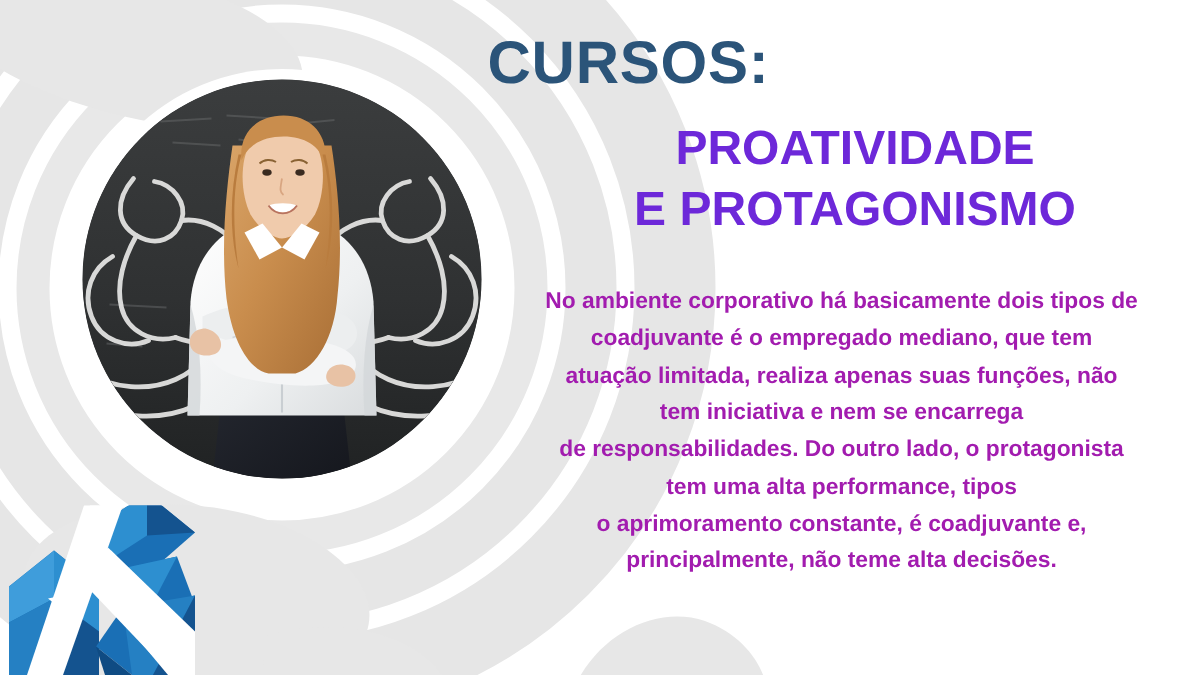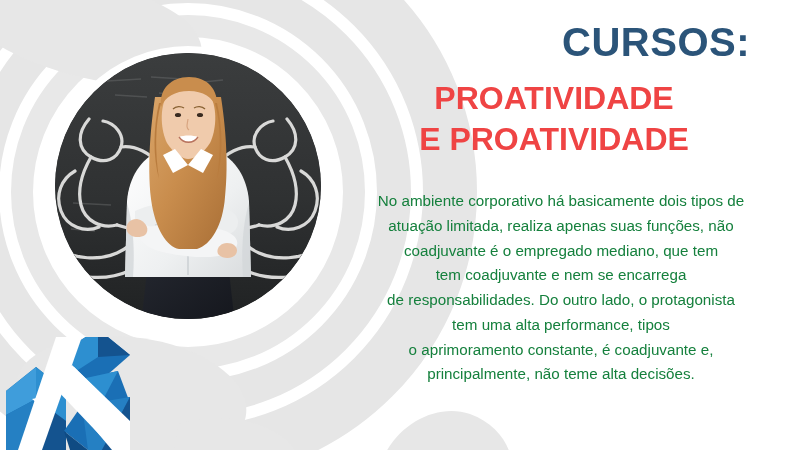--- a/index.html
+++ b/index.html
@@ -60,52 +60,52 @@
     top: 0;
     width: 470px;
     height: 450px;
   }
 
   .title-main {
     position: absolute;
     left: 0px;
     top: 22px;
     width: 425px;
-    text-align: right;
+    text-align: left;
     font-size: 40px;
     font-weight: bold;
     letter-spacing: 0.5px;
     color: #2b5479;
     line-height: 1.04;
     white-space: nowrap;
   }
 
   .title-sub {
     position: absolute;
-    left: 4px;
+    left: 20px;
     top: 78px;
     width: 450px;
     text-align: center;
     font-size: 32px;
     font-weight: bold;
-    color: #ef4444;
+    color: #6d28d9;
     line-height: 1.28;
   }
   .title-sub .ln { display: block; }
 
   .body-copy {
     position: absolute;
     left: 5px;
     top: 189px;
     width: 462px;
     text-align: center;
     font-size: 15.2px;
     line-height: 1.63;
-    color: #15803d;
-    font-weight: normal;
+    color: #a21caf;
+    font-weight: bold;
   }
   .body-copy .ln { display: block; white-space: nowrap; }
 </style>
 </head>
 <body>
 
 <div class="slide">
 
   <svg class="bg-layer" viewBox="0 0 800 450" preserveAspectRatio="none" aria-hidden="true">
     <defs>
@@ -282,28 +282,28 @@
       </g>
     </svg>
   </div>
 
   <div class="text-col">
 
     <div class="title-main">CURSOS:</div>
 
     <div class="title-sub">
       <span class="ln">PROATIVIDADE</span>
-      <span class="ln">E PROATIVIDADE</span>
+      <span class="ln">E PROTAGONISMO</span>
     </div>
 
     <div class="body-copy">
       <span class="ln">No ambiente corporativo há basicamente dois tipos de</span>
+      <span class="ln">coadjuvante é o empregado mediano, que tem</span>
       <span class="ln">atuação limitada, realiza apenas suas funções, não</span>
-      <span class="ln">coadjuvante é o empregado mediano, que tem</span>
-      <span class="ln">tem coadjuvante e nem se encarrega</span>
+      <span class="ln">tem iniciativa e nem se encarrega</span>
       <span class="ln">de responsabilidades. Do outro lado, o protagonista</span>
       <span class="ln">tem uma alta performance, tipos</span>
       <span class="ln">o aprimoramento constante, é coadjuvante e,</span>
       <span class="ln">principalmente, não teme alta decisões.</span>
     </div>
 
   </div>
 </div>
 
 </body></html>

